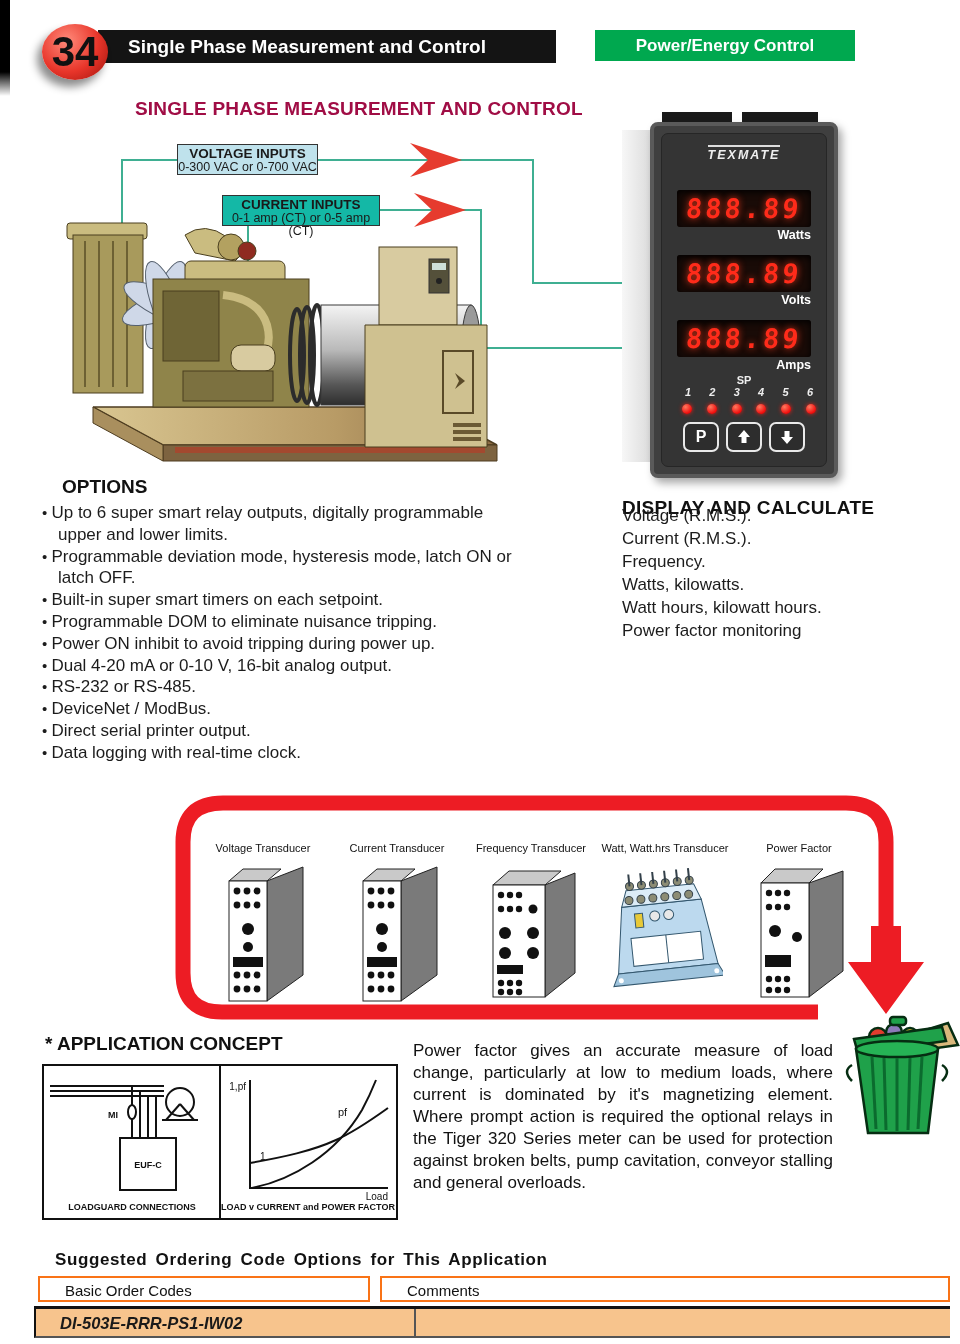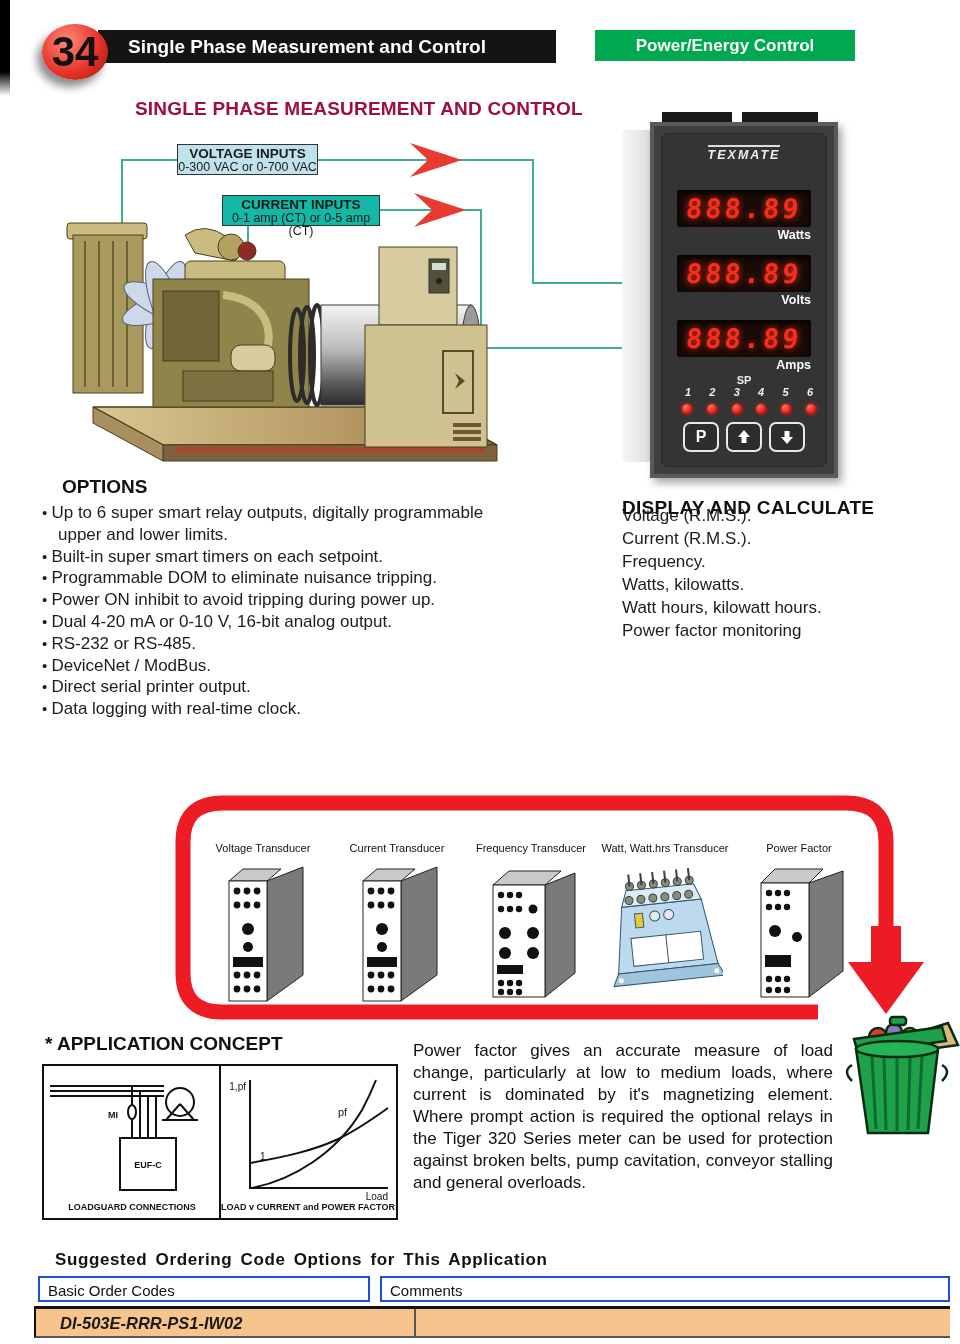--- a/index.html
+++ b/index.html
@@ -26,21 +26,21 @@
   .voltage-box{left:133px;top:144px;width:141px;height:31px;background:#BFE2EC;margin-left:44px;}
   .current-box{left:222px;top:195px;width:158px;height:31px;background:#14b8a6;}
 
   
   .meter{left:622px;top:112px;width:216px;height:372px;}
   .m-side{left:0;top:18px;width:42px;height:332px;background:linear-gradient(90deg,#f7f7f7,#cfcfcf);}
   .m-clip{background:#1a1a1a;height:22px;top:0;}
   .m-clip.c1{left:40px;width:70px;}
   .m-clip.c2{left:120px;width:76px;}
   .m-body{left:28px;top:10px;width:188px;height:356px;background:#3f3f3f;border:4px solid #5a5a5a;
-          border-radius:0;box-sizing:border-box;box-shadow:4px 5px 8px rgba(0,0,0,.35);}
+          border-radius:8px;box-sizing:border-box;box-shadow:4px 5px 8px rgba(0,0,0,.35);}
   .m-face{position:absolute;left:7px;top:7px;right:7px;bottom:7px;background:#343434;border-radius:7px;
           border:1px solid #262626;}
   .m-logo{position:absolute;top:14px;left:0;right:0;text-align:center;color:#eee;font-style:italic;
           font-weight:bold;font-size:12.5px;letter-spacing:2px;}
   .m-logo span{border-top:2px double #ddd;padding-top:1px;}
   .m-row{position:absolute;left:0;right:0;text-align:center;}
   .m-row.r0{top:56px;} .m-row.r1{top:121px;} .m-row.r2{top:186px;}
   .lcd{margin:0 auto;width:134px;height:37px;background:#190b07;border-radius:3px;
        box-shadow:inset 0 2px 7px #000;display:flex;align-items:center;justify-content:center;}
   .digits{font-family:"DejaVu Sans Mono",monospace;font-weight:bold;font-size:27px;color:#ff2b1a;
@@ -76,21 +76,21 @@
   .trans-cap{font-size:11px;color:#111;margin-bottom:3px;}
 
   
   .app-head{left:45px;top:1033px;}
   .diagram-box{left:42px;top:1064px;width:352px;height:152px;border:2px solid #111;box-sizing:content-box;background:#fff;}
   .app-par{left:413px;top:1040px;width:420px;font-size:17px;line-height:22px;text-align:justify;color:#111;margin:0;}
 
   
   .order-head{left:55px;top:1250px;font-size:17px;font-weight:bold;letter-spacing:.6px;word-spacing:3px;color:#111;}
   .order-cols{left:38px;top:1276px;display:flex;gap:10px;}
-  .order-col{border:2px solid #1d4ed8;height:26px;line-height:26px;font-size:15px;padding-left:8px;box-sizing:border-box;background:#fff;color:#111;}
+  .order-col{border:2px solid #f97316;height:26px;line-height:26px;font-size:15px;padding-left:25px;box-sizing:border-box;background:#fff;color:#111;}
   .order-col.c0{width:332px;} .order-col.c1{width:570px;}
   .order-row{left:34px;top:1306px;width:916px;height:32px;background:#F7C48D;
              border-top:3px solid #111;border-left:2px solid #111;border-bottom:2px solid #555;
              box-sizing:border-box;display:flex;}
   .order-code{width:368px;border-right:2px solid #555;font-weight:bold;font-style:italic;font-size:16.5px;
               line-height:28px;padding-left:12px;box-sizing:border-box;margin-left:12px;}
   .order-comment{flex:1;}
 </style>
 </head>
 <body>
@@ -257,20 +257,21 @@
           </div>
         </div>
       </div>
     </div>
   </div>
 
   <div class="abs sec-heading options-head">OPTIONS</div>
   <ul class="abs options-list">
 
   <li>Up to 6 super smart relay outputs, digitally programmable upper and lower limits.</li>
+      <li>Programmable deviation mode, hysteresis mode, latch ON or latch OFF.</li>
       <li>Built-in super smart timers on each setpoint.</li>
       <li>Programmable DOM to eliminate nuisance tripping.</li>
       <li>Power ON inhibit to avoid tripping during power up.</li>
       <li>Dual 4-20 mA or 0-10 V, 16-bit analog output.</li>
       <li>RS-232 or RS-485.</li>
       <li>DeviceNet / ModBus.</li>
       <li>Direct serial printer output.</li>
       <li>Data logging with real-time clock.</li>
     </ul>
 

